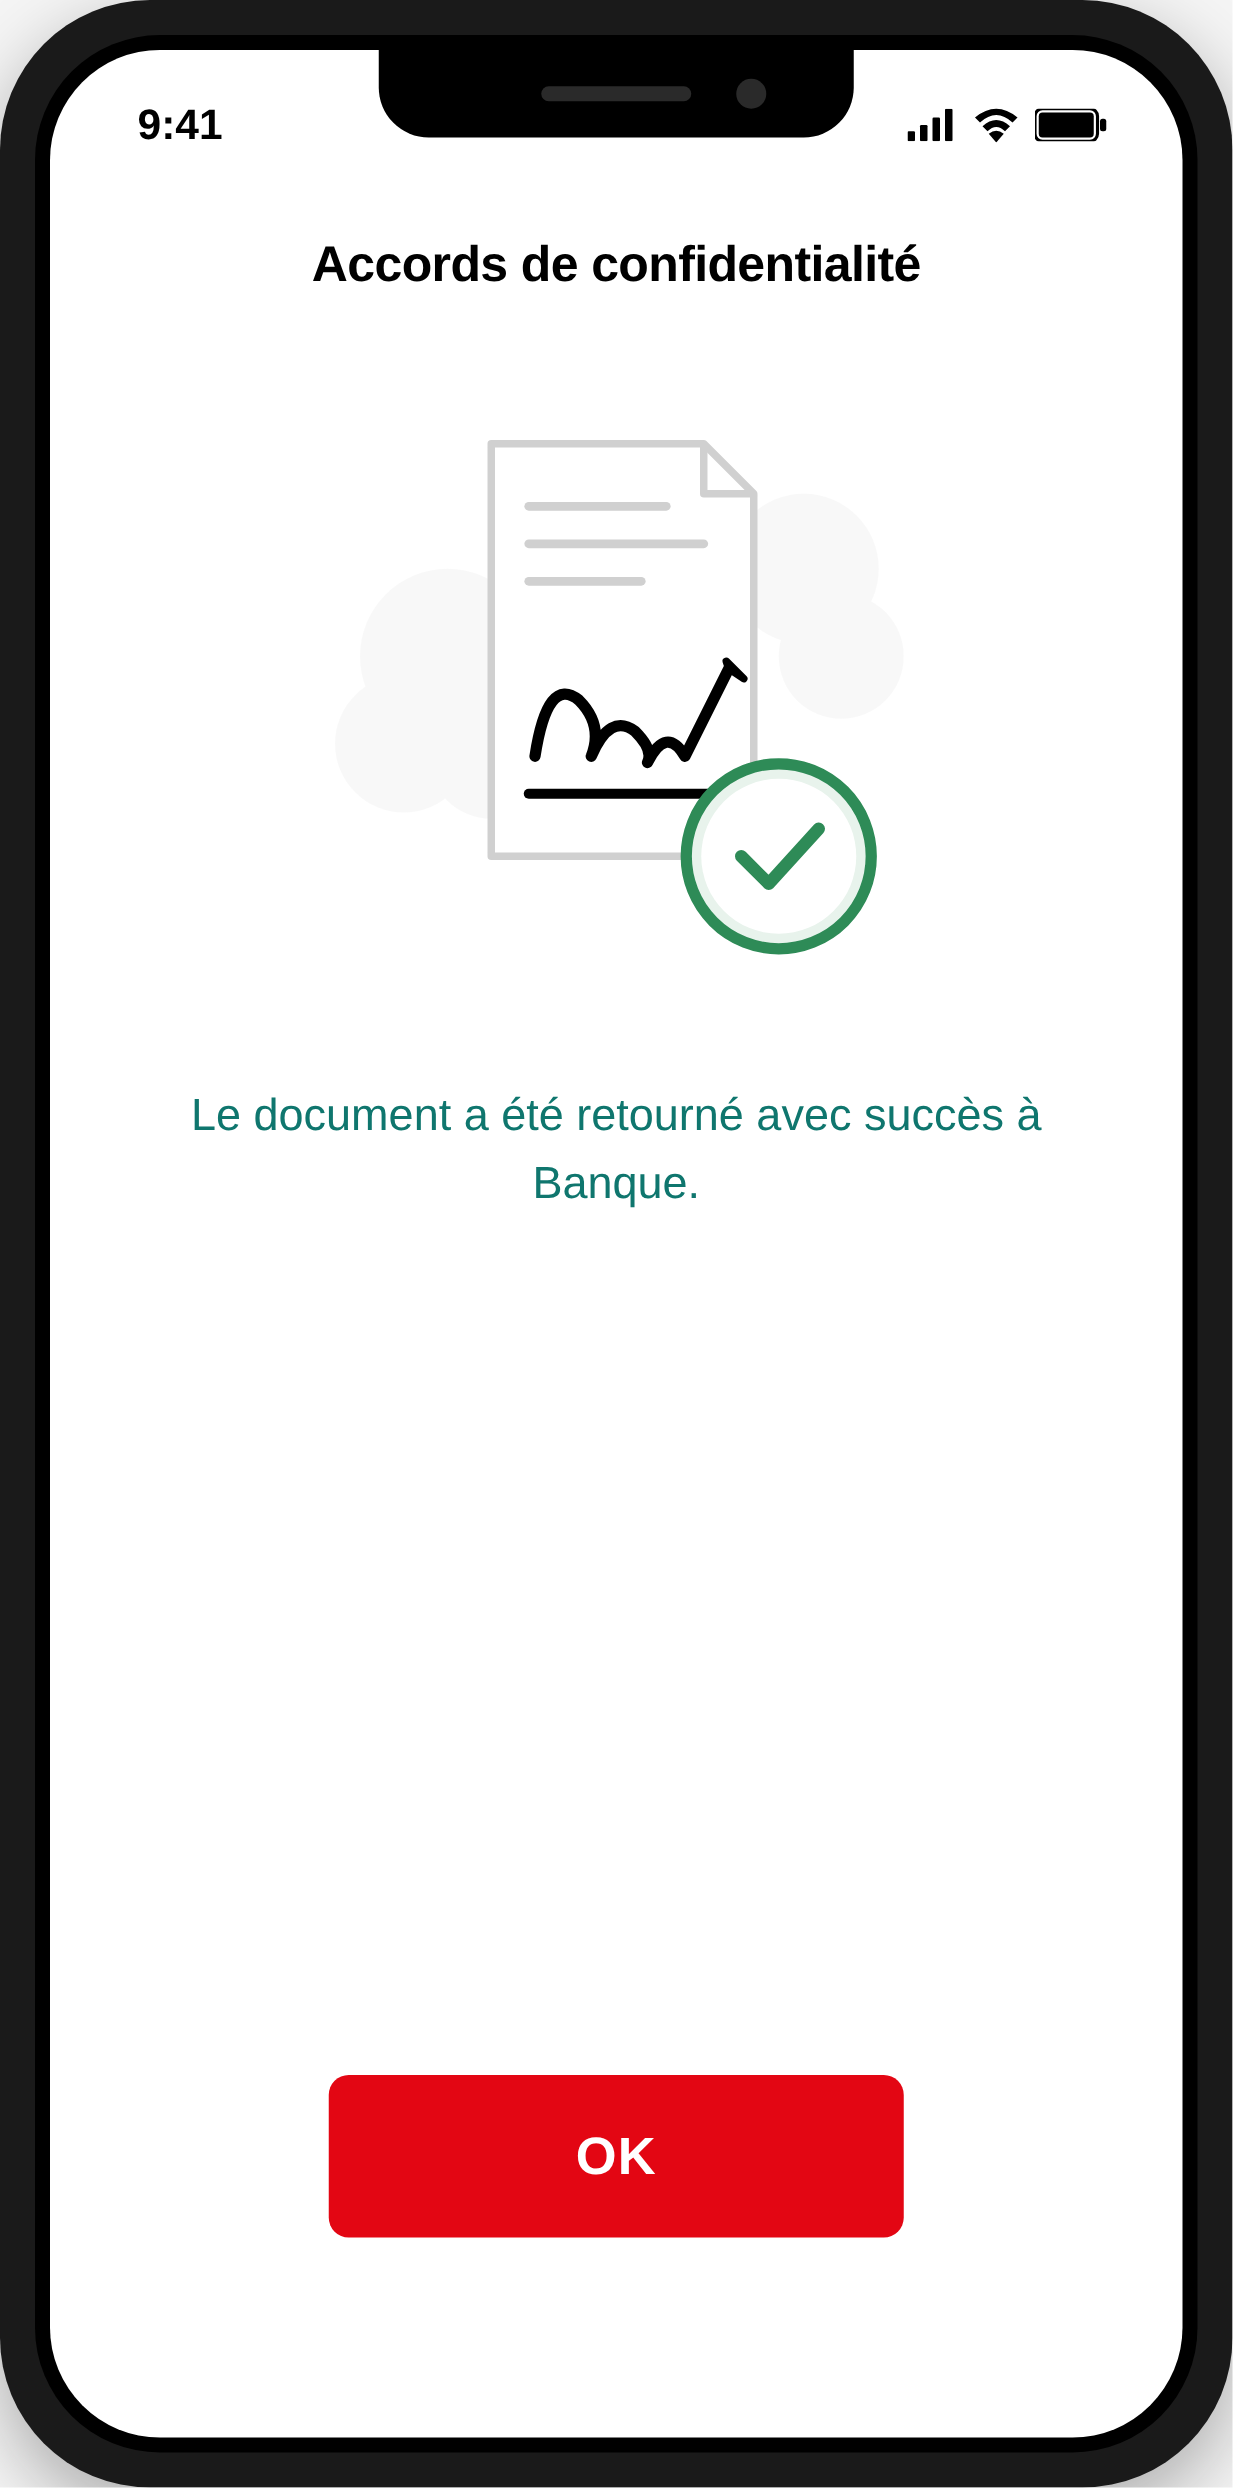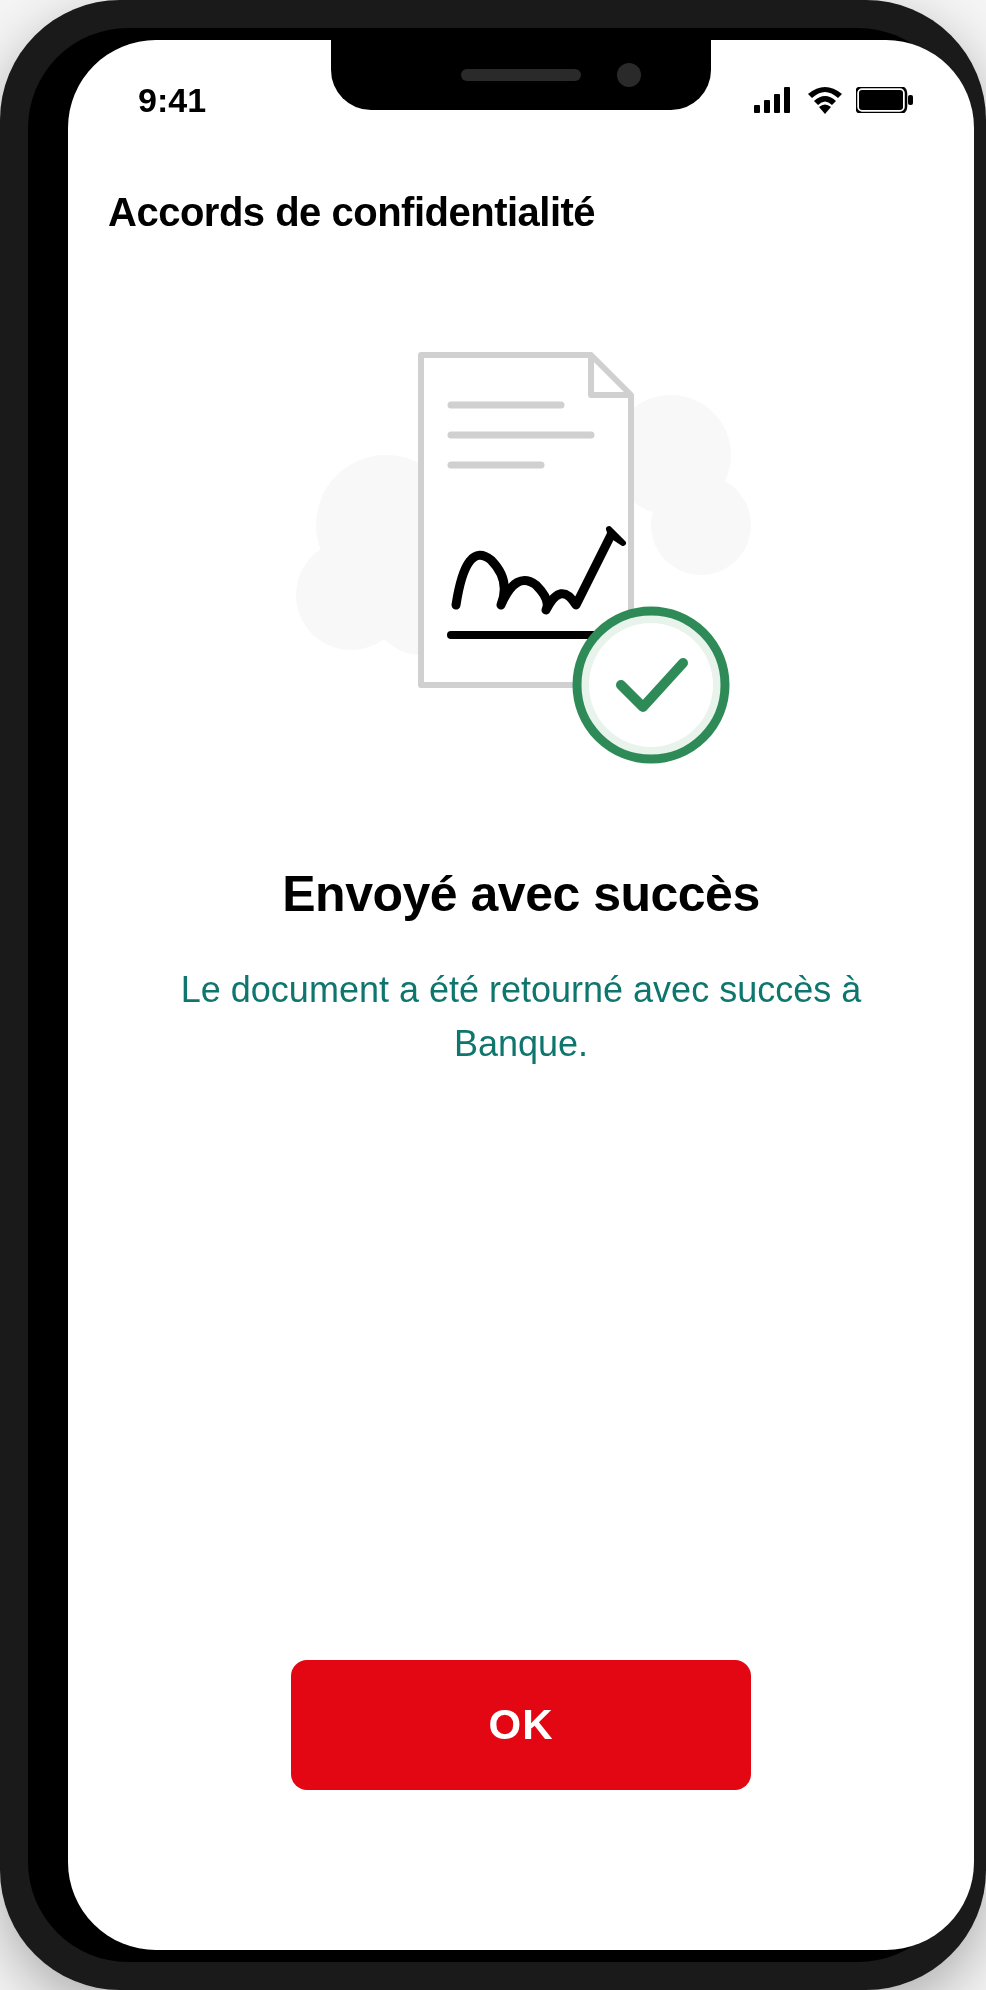--- a/index.html
+++ b/index.html
@@ -29,21 +29,20 @@
     }
     .screen {
       width: 100%;
       height: 100%;
       background: #fff;
       border-radius: 88px;
       overflow: hidden;
       position: relative;
       display: flex;
       flex-direction: column;
-      margin-left: 28px;
     }
     .notch {
       position: absolute;
       top: 0;
       left: 50%;
       transform: translateX(-50%);
       width: 380px;
       height: 70px;
       background: #000;
       border-radius: 0 0 40px 40px;
@@ -79,20 +78,21 @@
       font-weight: 600;
       color: #000;
     }
     .status-icons {
       display: flex;
       align-items: center;
       gap: 12px;
     }
     .header {
       padding: 50px 40px 30px 40px;
+      text-align: center;
     }
     .header-title {
       font-size: 40px;
       font-weight: 700;
       color: #000;
       letter-spacing: -0.5px;
     }
     .content {
       flex: 1;
       display: flex;
@@ -206,21 +206,20 @@
             <g>
               <circle cx="360" cy="360" r="74" fill="#fff"></circle>
               <circle cx="360" cy="360" r="74" fill="#e8f3ec"></circle>
               <circle cx="360" cy="360" r="74" fill="none" stroke="#2e8b57" stroke-width="9"></circle>
               <circle cx="360" cy="360" r="62" fill="#fff"></circle>
               <path d="M330 360 L352 382 L392 338" fill="none" stroke="#2e8b57" stroke-width="10" stroke-linecap="round" stroke-linejoin="round"></path>
             </g>
           </svg>
         </div>
 
-        <h2 class="success-heading">Envoyé avec succès</h2>
         <p class="success-message">Le document a été retourné avec succès à Banque.</p>
       </div>
 
       <div class="footer">
         <button class="ok-button">OK</button>
       </div>
     </div>
   </div>
 </div>
 

